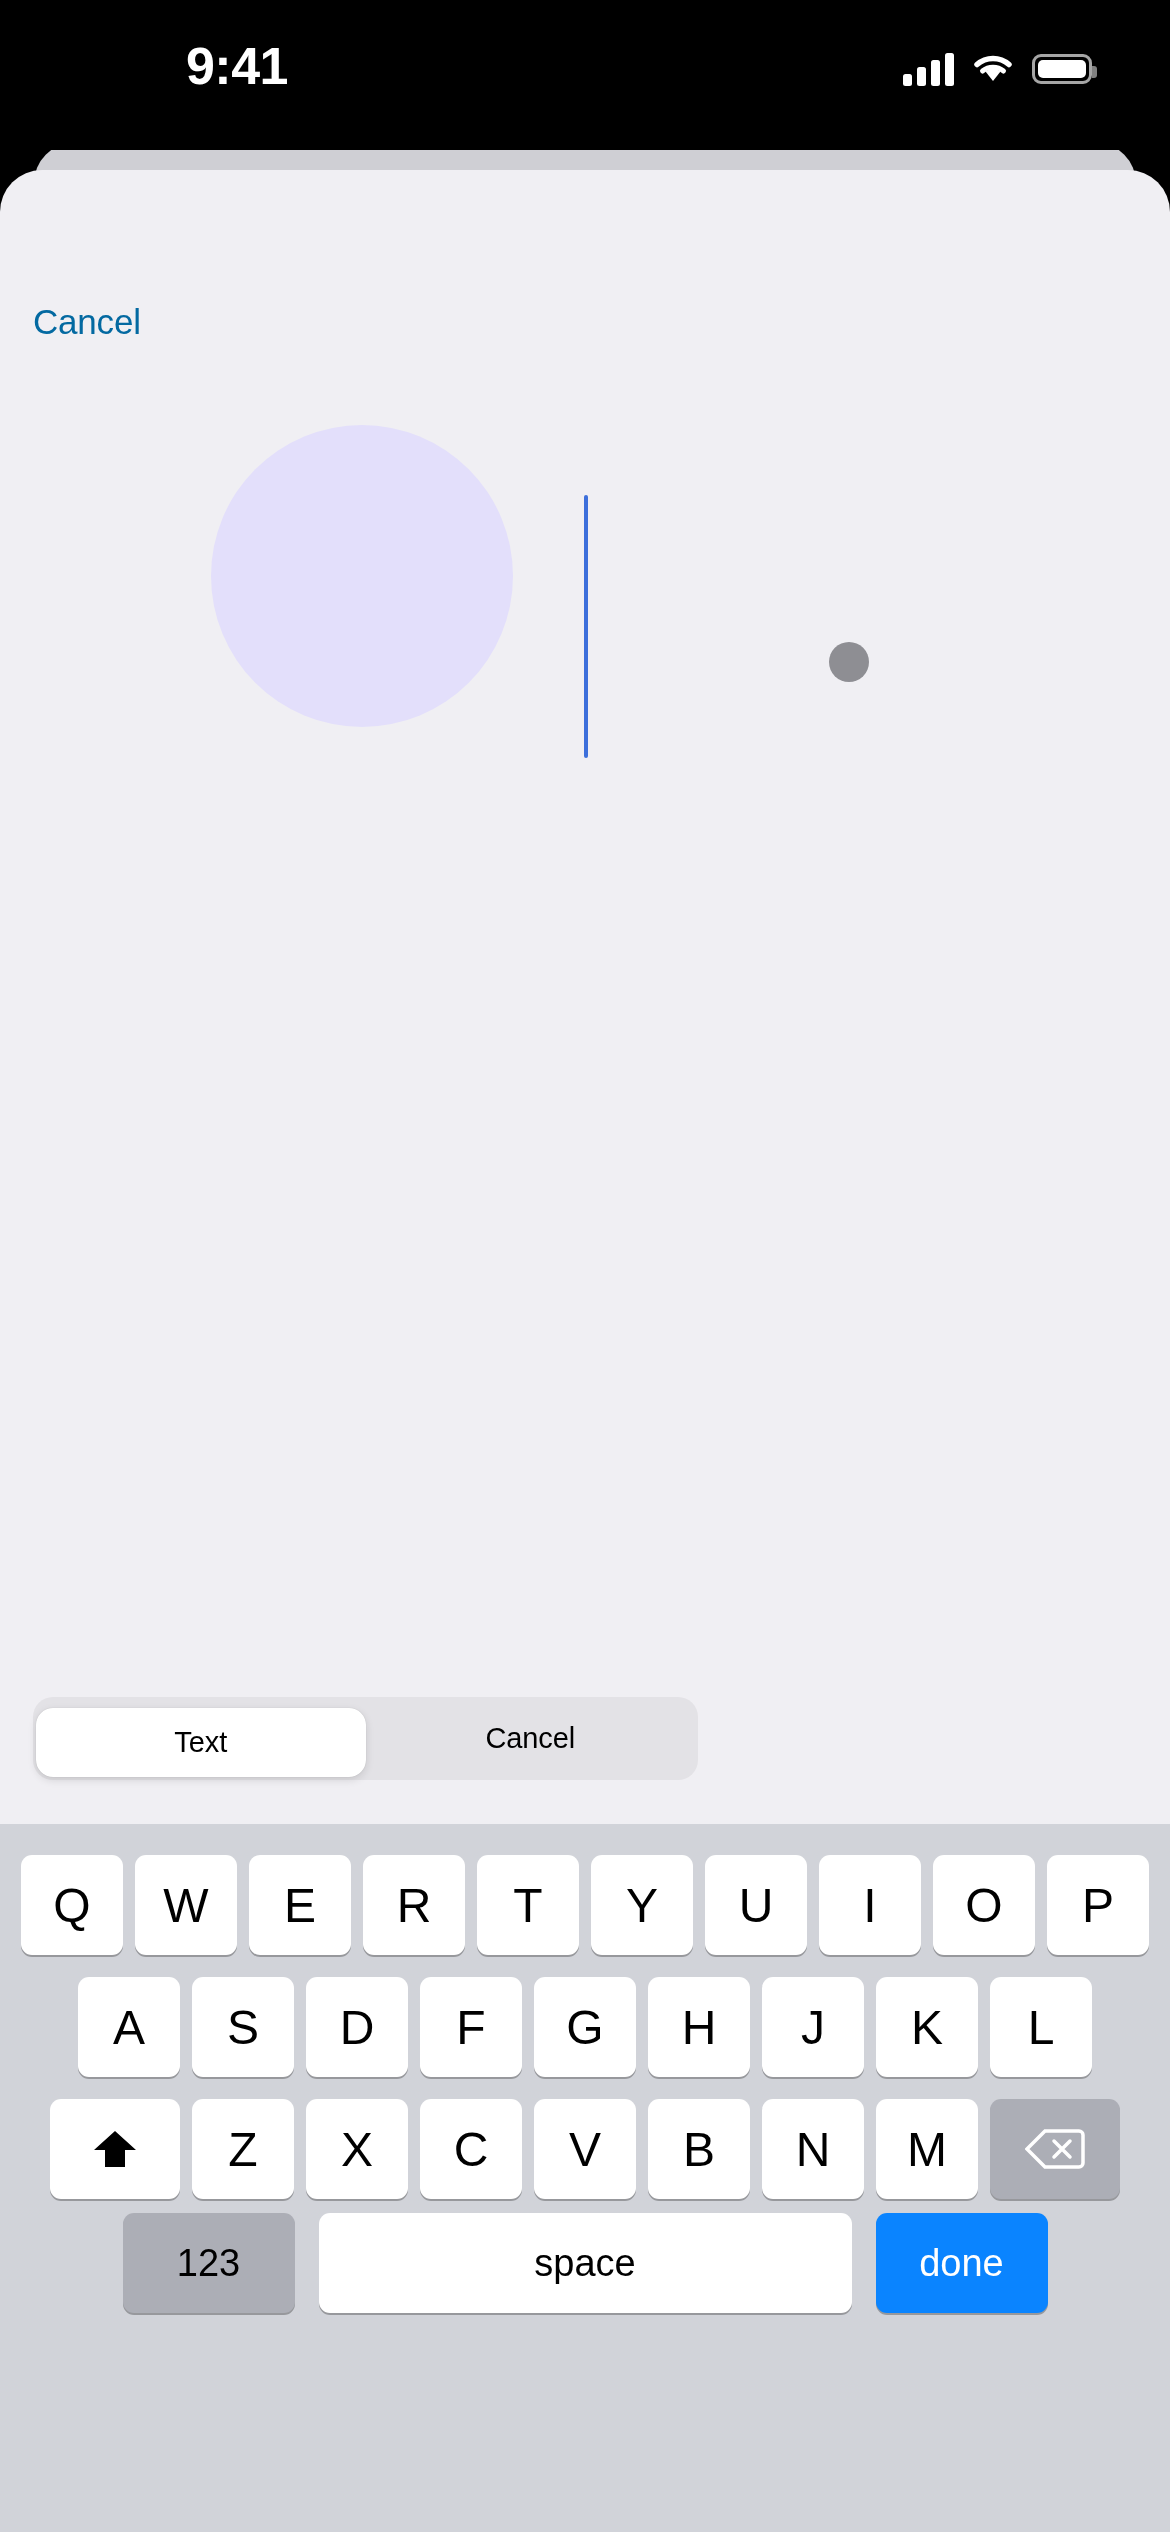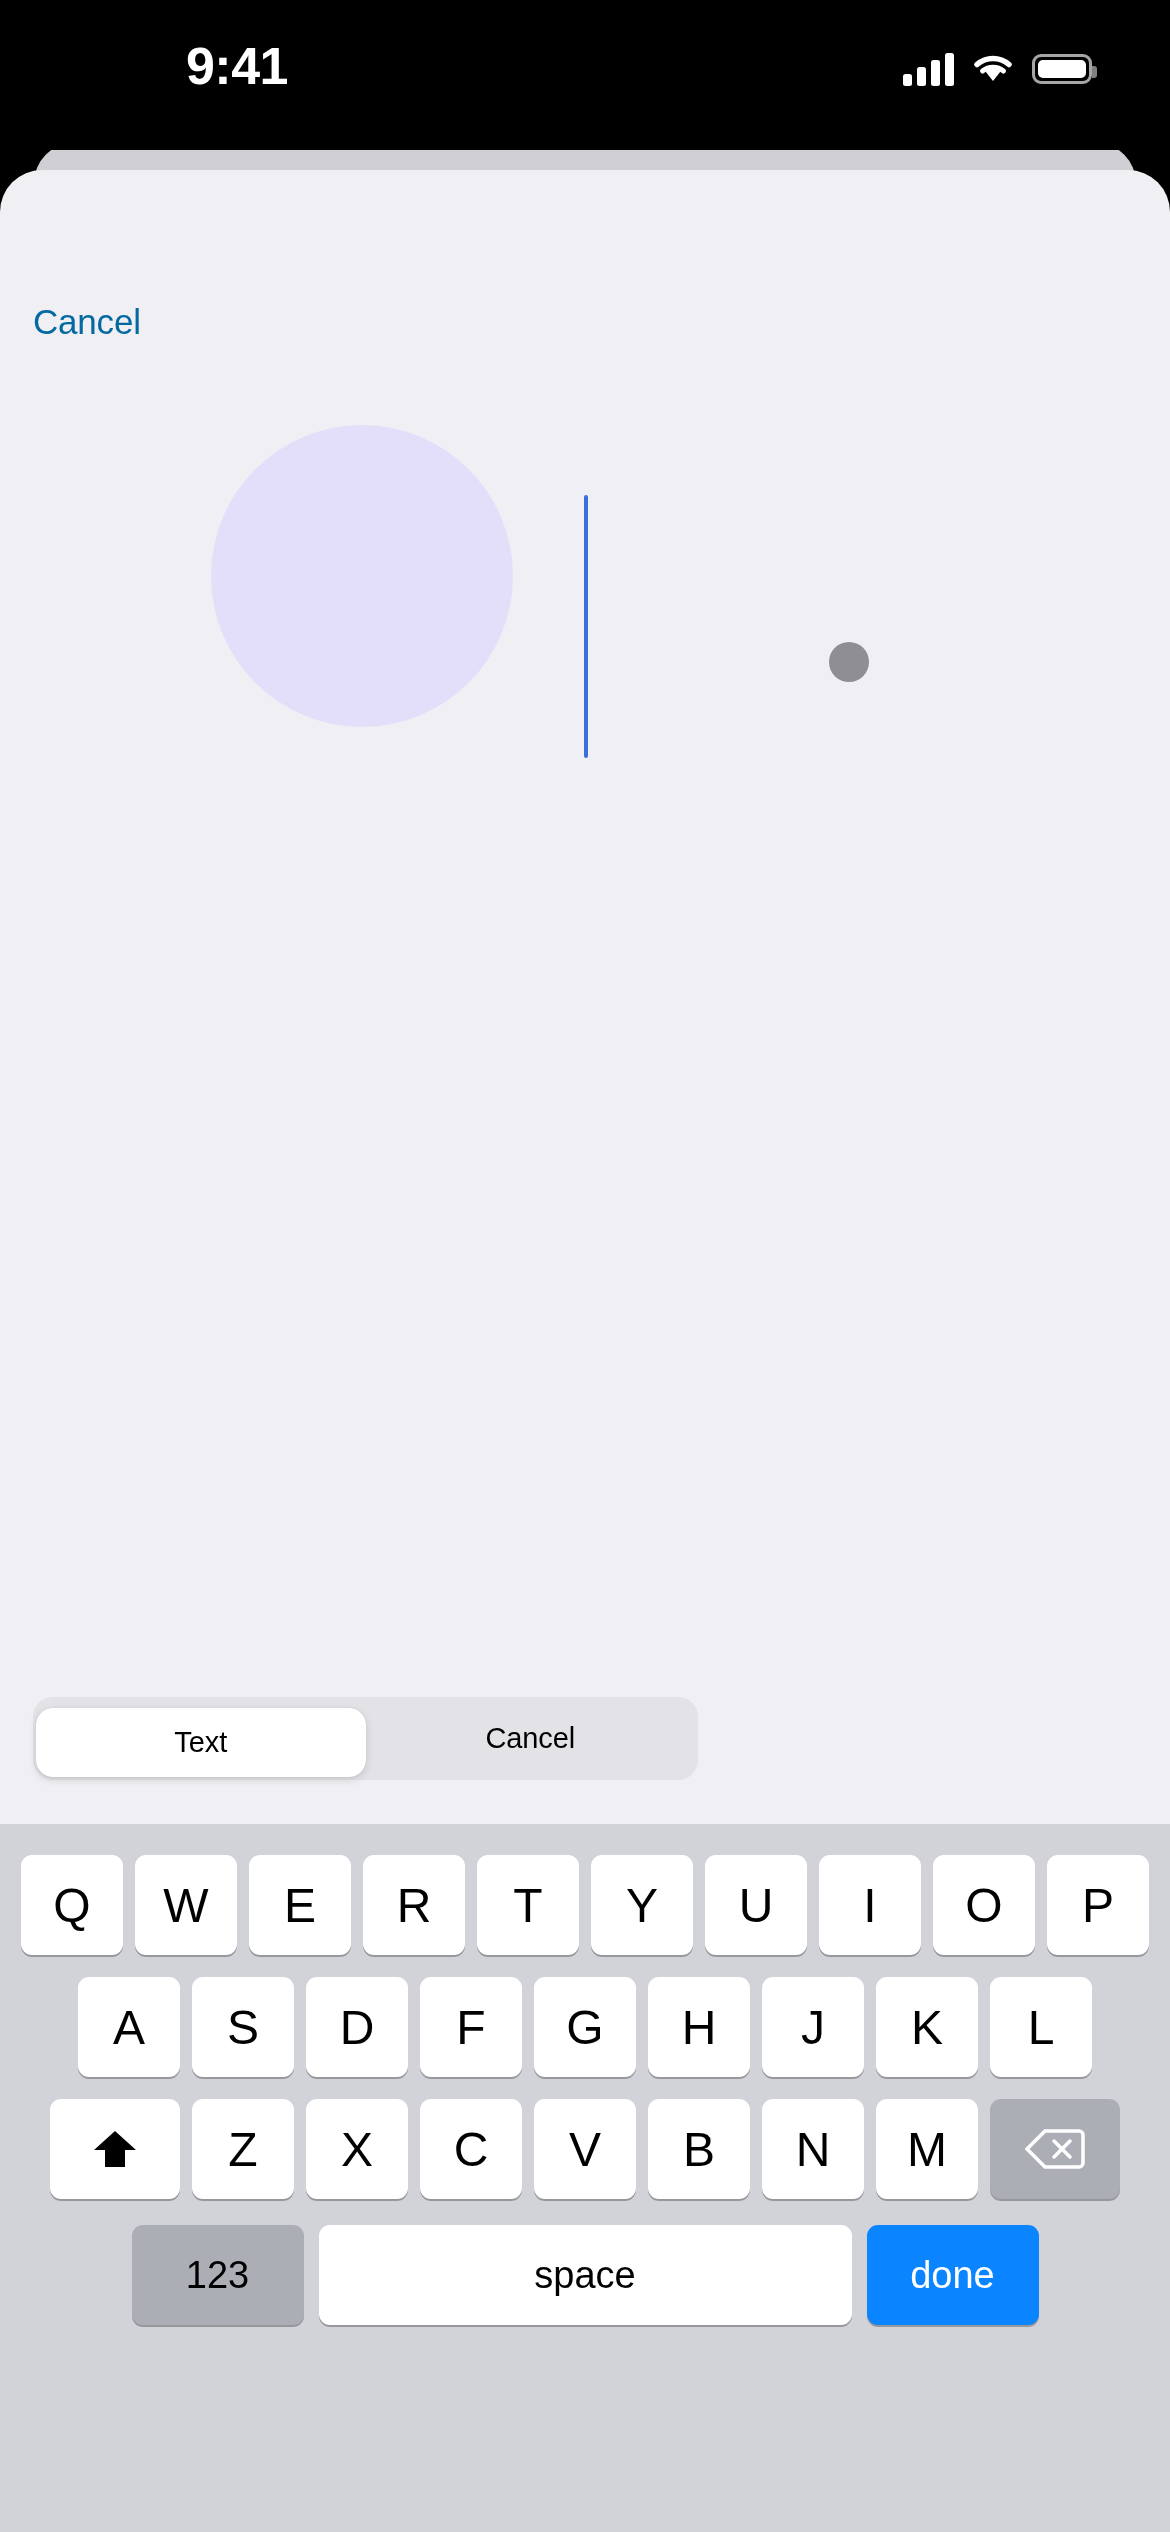--- a/index.html
+++ b/index.html
@@ -95,21 +95,21 @@
 
   
   #keyboard{
     position:absolute; left:0; top:1654px; width:1170px; height:878px;
     background:#D1D3D9; z-index:30;
   }
   .kb-row{ display:flex; justify-content:center; width:100%; }
   #row-1{ margin-top:31px; gap:12px; }
   #row-2{ margin-top:22px; gap:12px; }
   #row-3{ margin-top:22px; gap:12px; align-items:center; }
-  #row-4{ margin-top:26px; gap:15px; }
+  #row-4{ margin-top:14px; gap:24px; }
 
   .key{
     width:102px; height:100px; background:#FFFFFF; border-radius:11px;
     display:flex; align-items:center; justify-content:center;
     font-size:48px; color:#000; font-family:inherit;
     box-shadow:0 2px 0 rgba(0,0,0,.28); border:none; cursor:pointer;
     letter-spacing:0;
   }
   .key.fn{ background:#ACAEB6; }
   #shift-key{ width:130px; }

